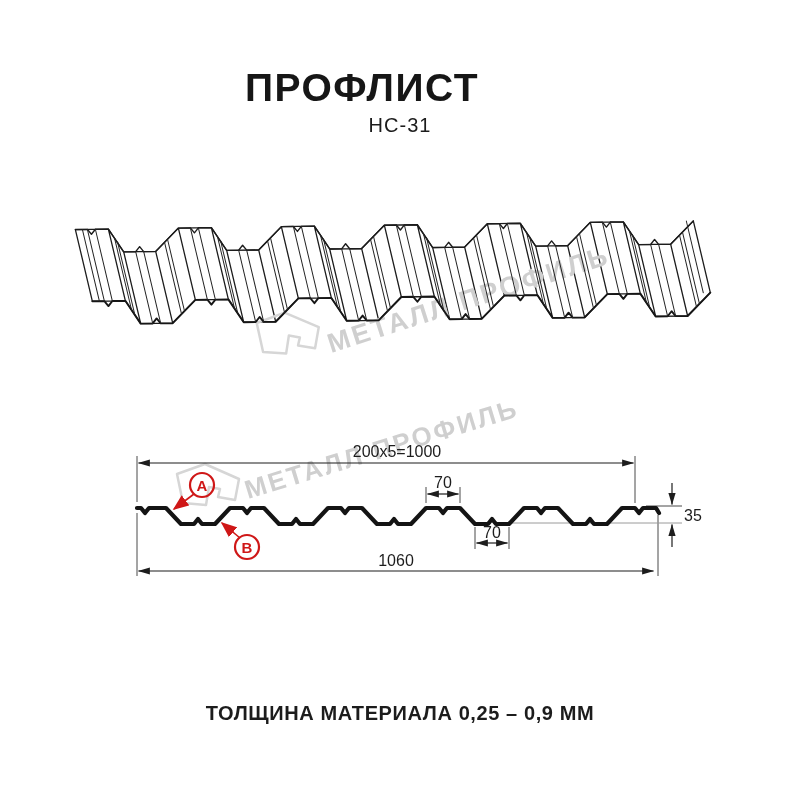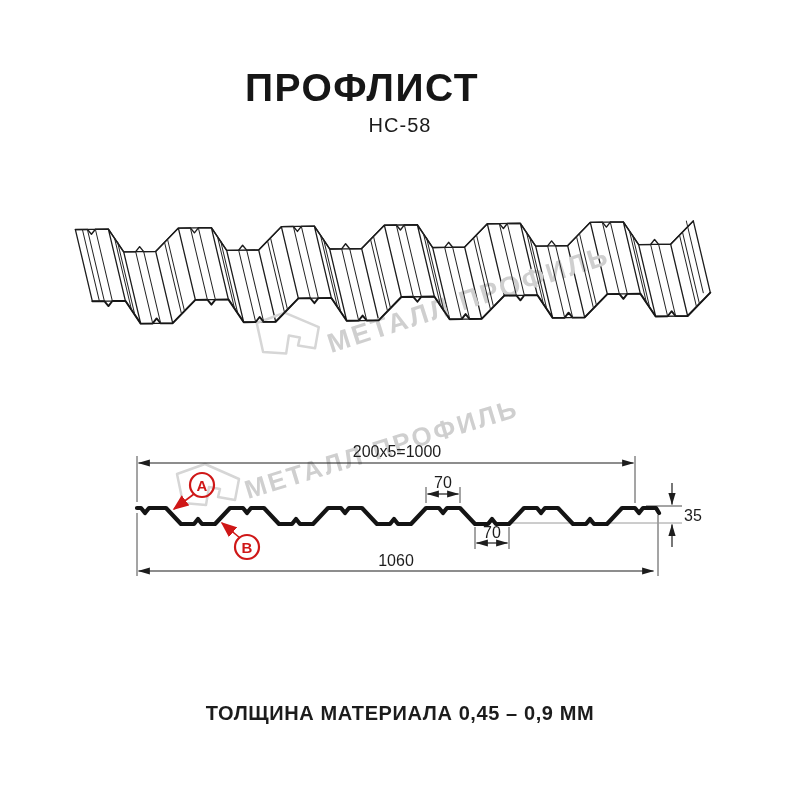--- a/index.html
+++ b/index.html
@@ -13,21 +13,21 @@
        font-size:20px;font-weight:700;letter-spacing:.6px;color:#1c1c1c;}
   svg{position:absolute;left:0;top:0;}
   .dimtxt{font-family:"Liberation Sans",sans-serif;font-size:16px;fill:#1d1d1d;}
   .wmtxt{font-family:"Liberation Sans",sans-serif;font-weight:700;fill:#cfcfcf;letter-spacing:2.5px;}
   .redtxt{font-family:"Liberation Sans",sans-serif;font-size:15px;font-weight:700;fill:#cf1717;}
 </style>
 </head>
 <body>
 
 <div class="page-title">ПРОФЛИСТ</div>
-<div class="page-subtitle">НС-58</div>
+<div class="page-subtitle">НС-31</div>
 
 <svg width="800" height="800" viewBox="0 0 800 800">
   <defs>
     <marker id="darr" markerWidth="11" markerHeight="8" refX="9.5" refY="4" orient="auto-start-reverse">
       <path d="M0,1 L10,4 L0,7 Z" fill="#1d1d1d"></path>
     </marker>
     <marker id="rarr" markerWidth="11" markerHeight="9" refX="9" refY="4.5" orient="auto">
       <path d="M0,0.5 L10,4.5 L0,8.5 Z" fill="#cf1717"></path>
     </marker>
     <polygon id="mp-logo" points="284,311 318,326 314,347 297,344 299,336 288,334 285,352 262,350 256,321" fill="none" stroke="#d6d6d6" stroke-width="2.5" stroke-linejoin="round"></polygon>
@@ -129,13 +129,13 @@
     </g>
 
     <g>
       <line x1="240" y1="538" x2="222" y2="523" stroke="#cf1717" stroke-width="1.6" marker-end="url(#rarr)"></line>
       <circle cx="247" cy="547" r="12" fill="none" stroke="#cf1717" stroke-width="2.2"></circle>
       <text class="redtxt" x="247" y="552.5" text-anchor="middle">B</text>
     </g>
   </g>
 </svg>
 
-<div class="page-footer">ТОЛЩИНА МАТЕРИАЛА 0,45 – 0,9 ММ</div>
+<div class="page-footer">ТОЛЩИНА МАТЕРИАЛА 0,25 – 0,9 ММ</div>
 
 </body></html>

